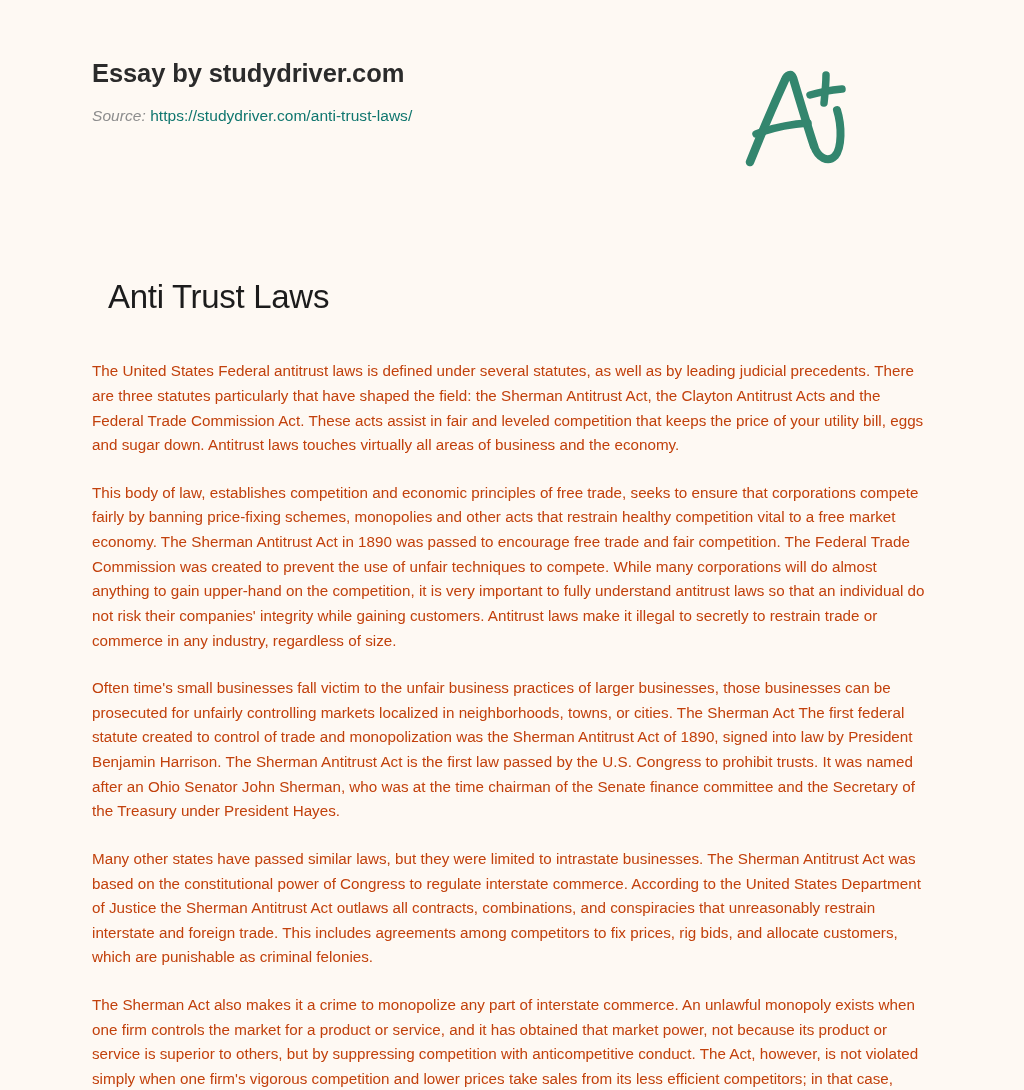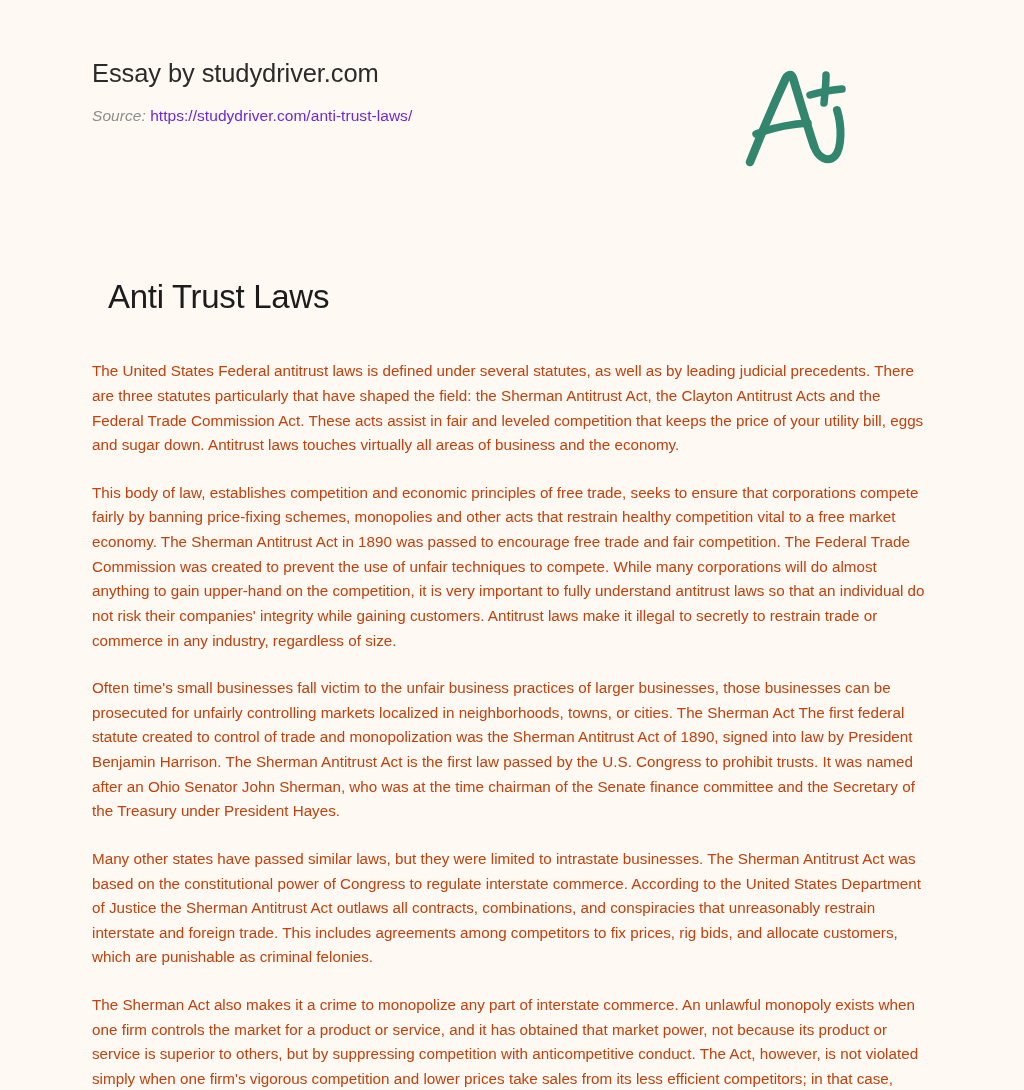--- a/index.html
+++ b/index.html
@@ -26,42 +26,42 @@
   
   .header {
     position: relative;
     padding-top: 58px;
     height: 150px;
     box-sizing: border-box;
   }
 
   .byline {
     font-size: 25.5px;
-    font-weight: normal;
+    font-weight: bold;
     color: #2b2b2b;
     letter-spacing: -0.1px;
     line-height: 1.2;
     margin: 0;
   }
 
   .source-line {
     margin-top: 17px;
     font-size: 15.5px;
     line-height: 1.3;
     color: #8a8a8a;
     letter-spacing: 0.05px;
   }
 
   .source-label {
     color: #8d8d8d;
     font-style: italic;
   }
 
   .source-url {
-    color: #6d28d9;
+    color: #0f766e;
     text-decoration: none;
   }
 
   
   .logo {
     position: absolute;
     right: 76px;
     top: 62px;
     width: 120px;
     height: 108px;

